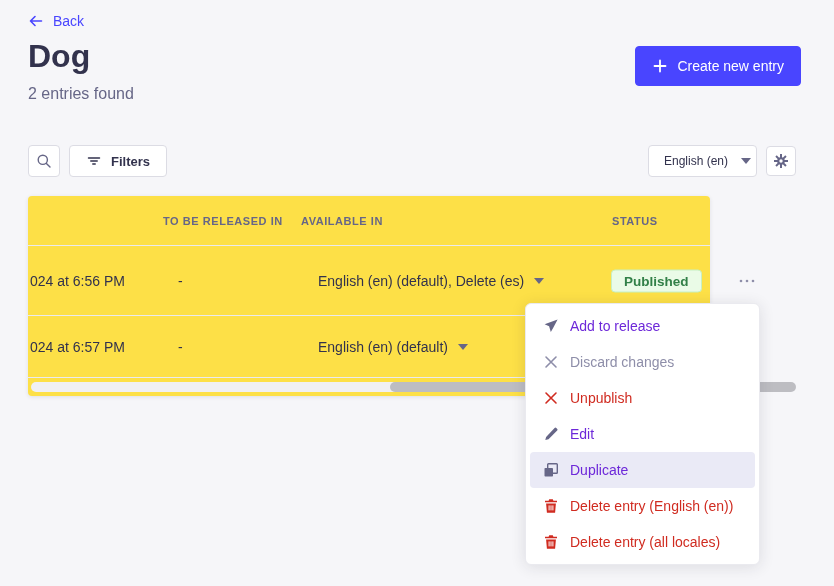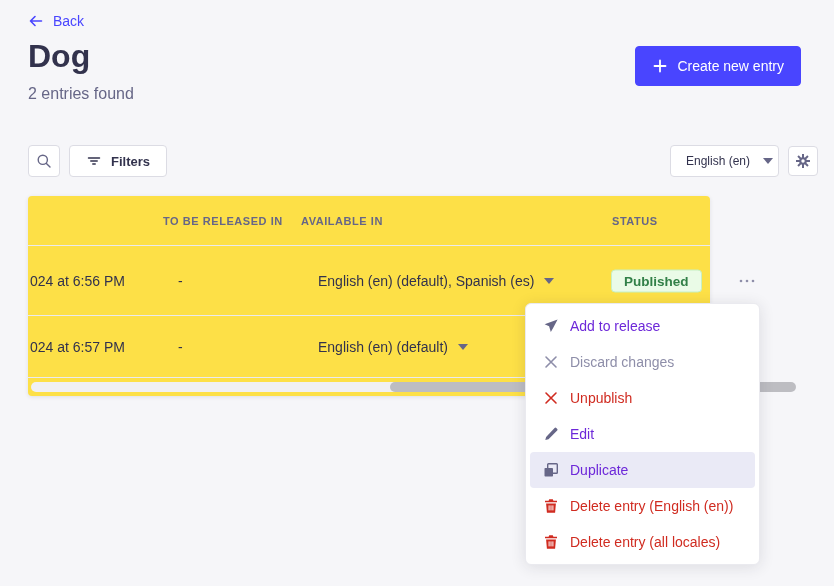--- a/index.html
+++ b/index.html
@@ -31,21 +31,21 @@
     position: absolute; right: 33px; top: 46px;
     height: 40px; padding: 0 16px;
     background: #4945ff; border: 1px solid #4945ff; border-radius: 4px;
     color: #fff; font-size: 14px; font-weight: 500;
     display: flex; align-items: center; gap: 9px; cursor: pointer;
     font-family: "Liberation Sans", sans-serif;
   }
 
   
   .action-bar {
-    position: absolute; left: 28px; right: 16px; top: 145px; height: 32px;
+    position: absolute; left: 28px; right: 38px; top: 145px; height: 32px;
     display: flex; justify-content: space-between; align-items: flex-end;
   }
   .bar-left, .bar-right { display: flex; align-items: center; gap: 9px; }
   .icon-btn {
     width: 32px; height: 32px;
     background: #fff; border: 1px solid #dcdce4; border-radius: 4px;
     display: flex; align-items: center; justify-content: center; cursor: pointer;
   }
   .gear-btn { width: 30px; height: 30px; }
   .filters-btn {
@@ -202,21 +202,21 @@
   <div class="thead">
     <span class="th th-released">TO BE RELEASED IN</span>
     <span class="th th-available">AVAILABLE IN</span>
     <span class="th th-status">STATUS</span>
   </div>
 
   <div class="trow trow-1">
     <span class="td td-date">024 at 6:56 PM</span>
     <span class="td td-released">-</span>
     <span class="td td-avail">
-      <span>English (en) (default), Spanish (es)</span>
+      <span>English (en) (default), Delete (es)</span>
       <span class="caret-down"></span>
     </span>
     <span class="td td-status">
       <span class="status-badge">Published</span>
     </span>
     <span class="td td-more">
       <svg width="16" height="4" viewBox="0 0 16 4">
           <circle cx="2" cy="2" r="1.3" fill="#8e8ea9"></circle>
           <circle cx="8" cy="2" r="1.3" fill="#8e8ea9"></circle>
           <circle cx="14" cy="2" r="1.3" fill="#8e8ea9"></circle>

